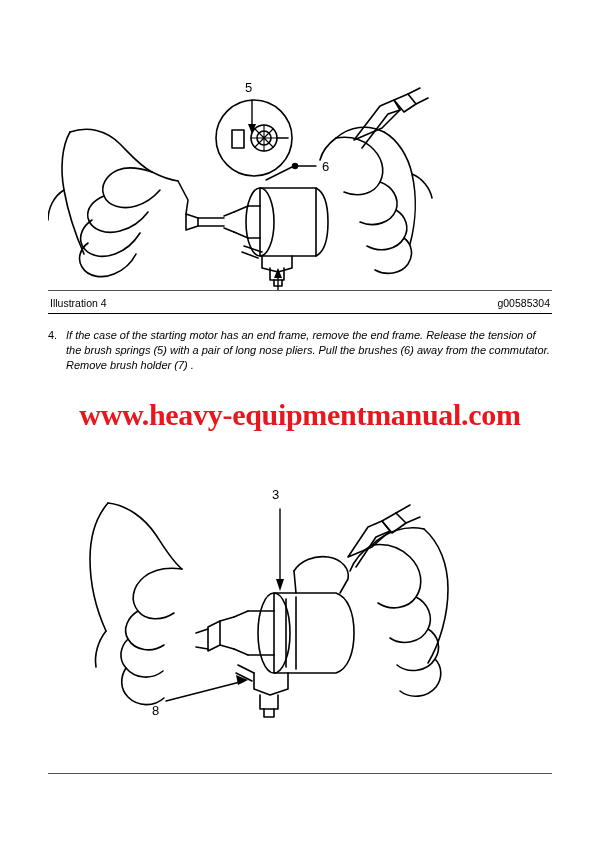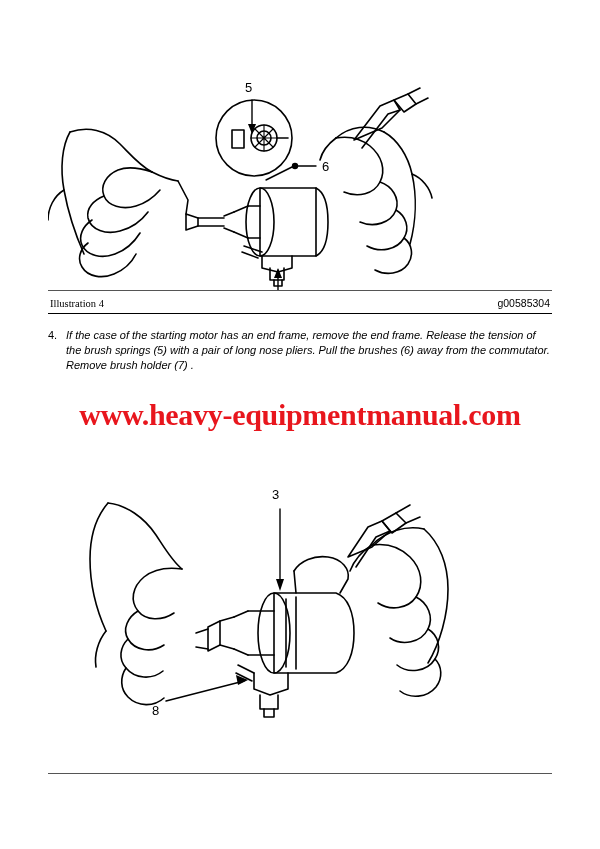--- a/index.html
+++ b/index.html
@@ -55,21 +55,21 @@
   }
 
   
   .caption-row {
     display: flex;
     justify-content: space-between;
     align-items: baseline;
     font-size: 10.5px;
     padding: 6px 2px 4px 2px;
   }
-  .caption-left { text-align: right; font-family: Liberation Serif, serif; }
+  .caption-left { text-align: right; }
   .caption-right { text-align: right; }
 
   
   .para {
     display: flex;
     font-size: 11px;
     line-height: 15px;
     margin-top: 14px;
   }
   .para-num {

